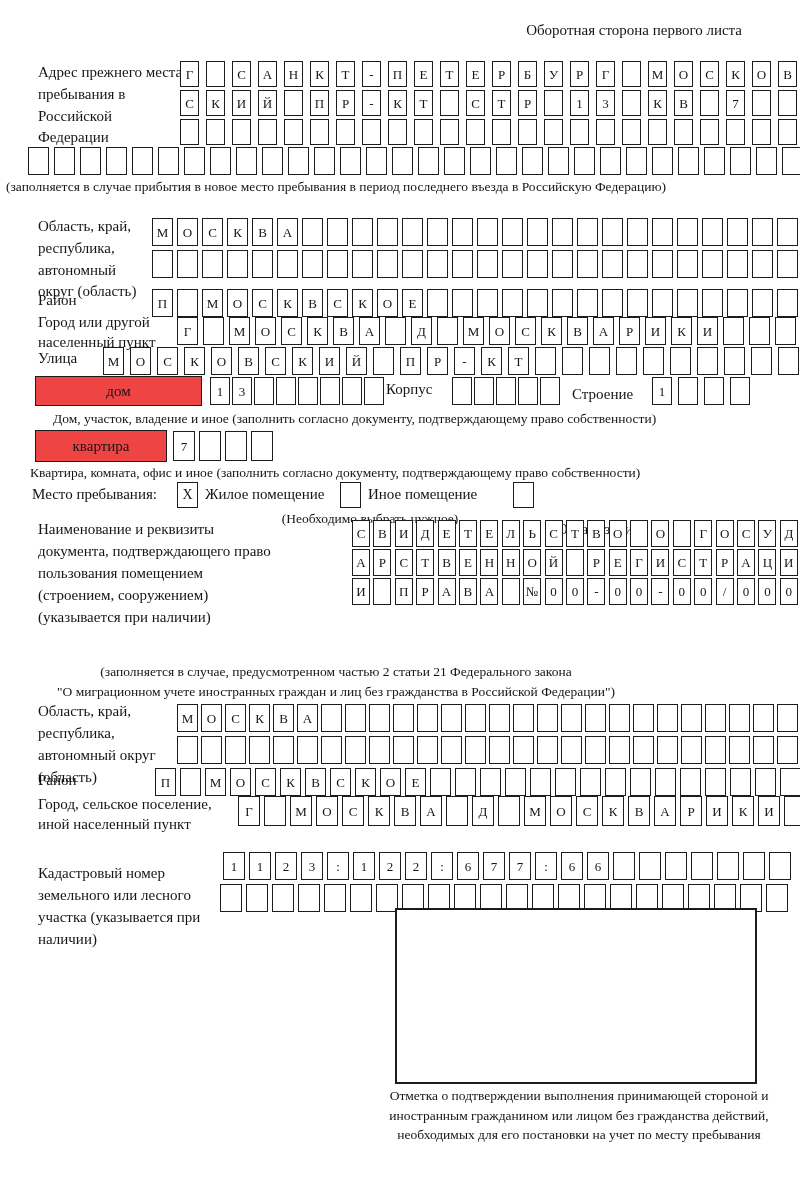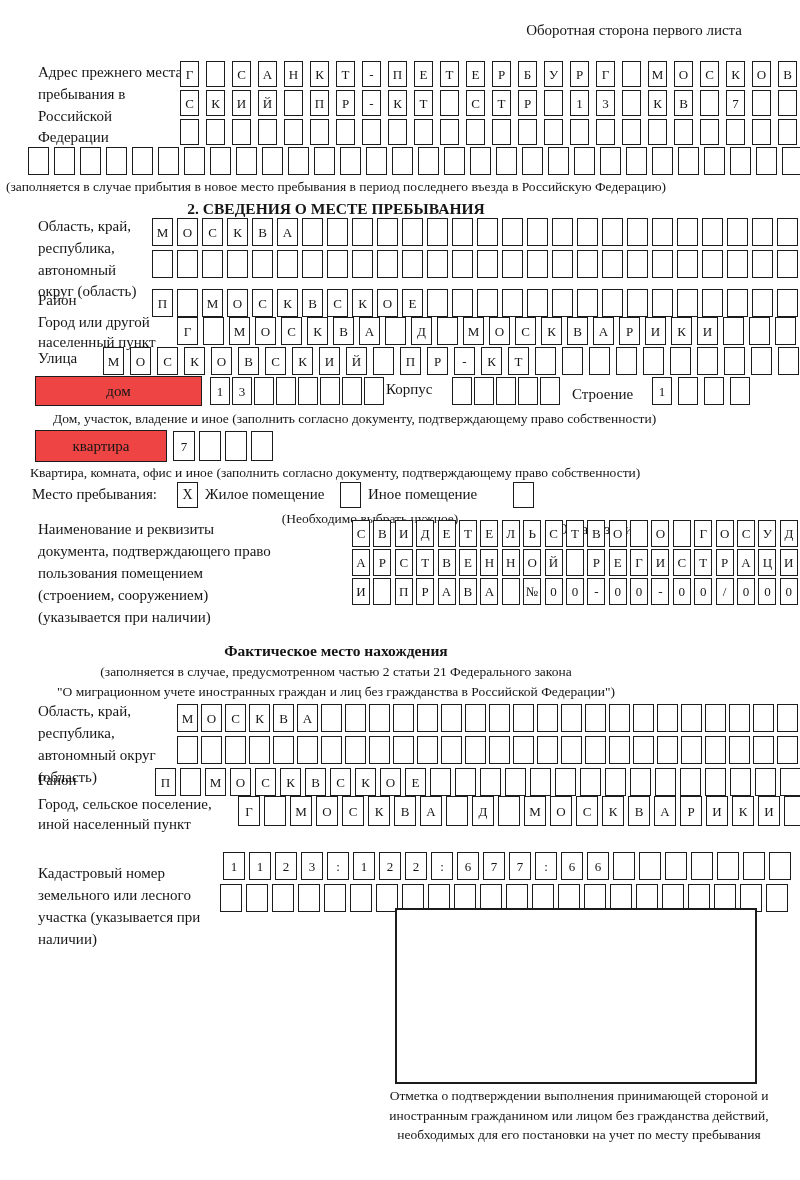--- a/index.html
+++ b/index.html
@@ -142,21 +142,20 @@
       <span class="cell"></span>
       <span class="cell"></span>
       <span class="cell"></span>
       <span class="cell"></span>
       <span class="cell"></span>
       <span class="cell"></span>
       <span class="cell"></span>
     </div>
   <div class="cap center" style="top:178px;">(заполняется в случае прибытия в новое место пребывания в период последнего въезда в Российскую Федерацию)</div>
 
-  <div class="txt bold center" style="position:absolute;top:198px;font-size:15.5px;">2. СВЕДЕНИЯ О МЕСТЕ ПРЕБЫВАНИЯ</div>
 
   <div class="txt" style="top:216px;left:38px;width:112px;">Область, край, республика, автономный округ (область)</div>
   <div class="row" style="top:218px;left:152px;--cw:19px;--ch:26px;--g:4px;">
       <span class="cell">М</span>
       <span class="cell">О</span>
       <span class="cell">С</span>
       <span class="cell">К</span>
       <span class="cell">В</span>
       <span class="cell">А</span>
       <span class="cell"></span>
@@ -407,21 +406,20 @@
       <span class="cell">0</span>
       <span class="cell">-</span>
       <span class="cell">0</span>
       <span class="cell">0</span>
       <span class="cell">/</span>
       <span class="cell">0</span>
       <span class="cell">0</span>
       <span class="cell">0</span>
     </div>
 
-  <div class="txt bold center" style="position:absolute;top:640px;font-size:15.5px;">Фактическое место нахождения</div>
   <div class="cap center" style="top:663px;">(заполняется в случае, предусмотренном частью 2 статьи 21 Федерального закона</div>
   <div class="cap center" style="top:683px;">"О миграционном учете иностранных граждан и лиц без гражданства в Российской Федерации")</div>
 
   <div class="txt" style="top:700px;left:38px;width:135px;line-height:1.47;">Область, край, республика, автономный округ (область)</div>
   <div class="row" style="top:704px;left:177px;--cw:19px;--ch:26px;--g:3px;">
       <span class="cell">М</span>
       <span class="cell">О</span>
       <span class="cell">С</span>
       <span class="cell">К</span>
       <span class="cell">В</span>

